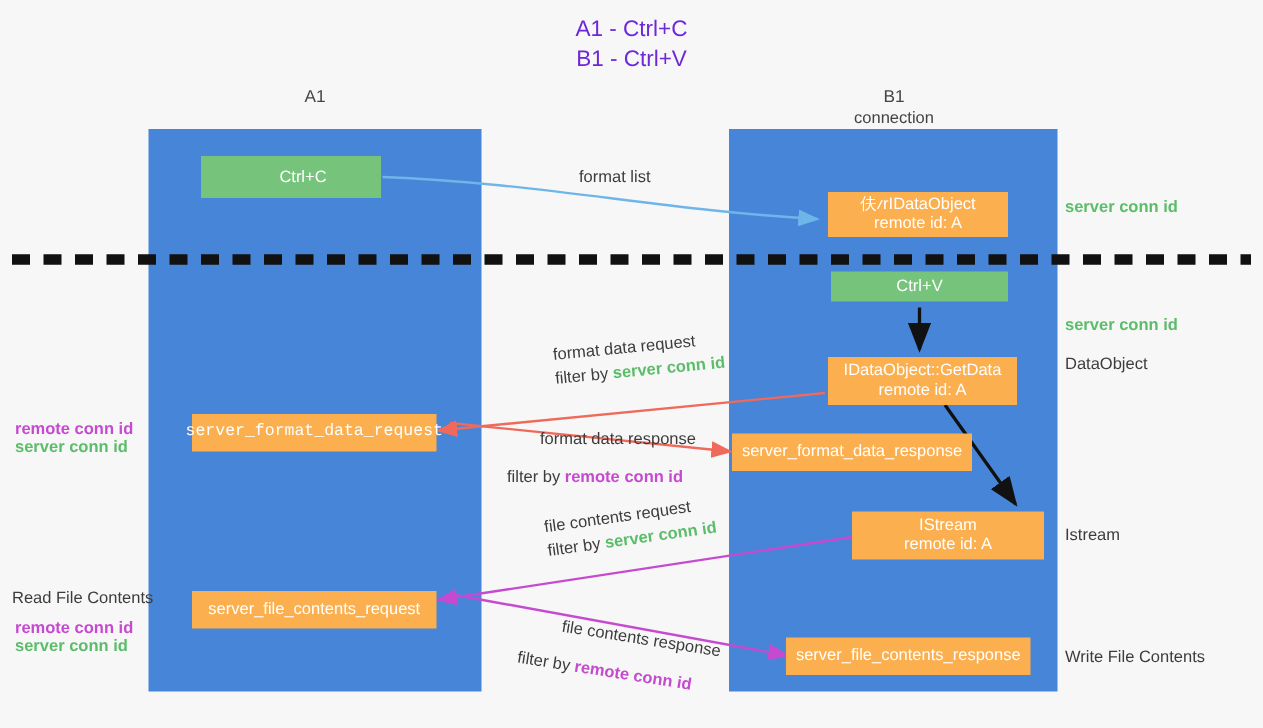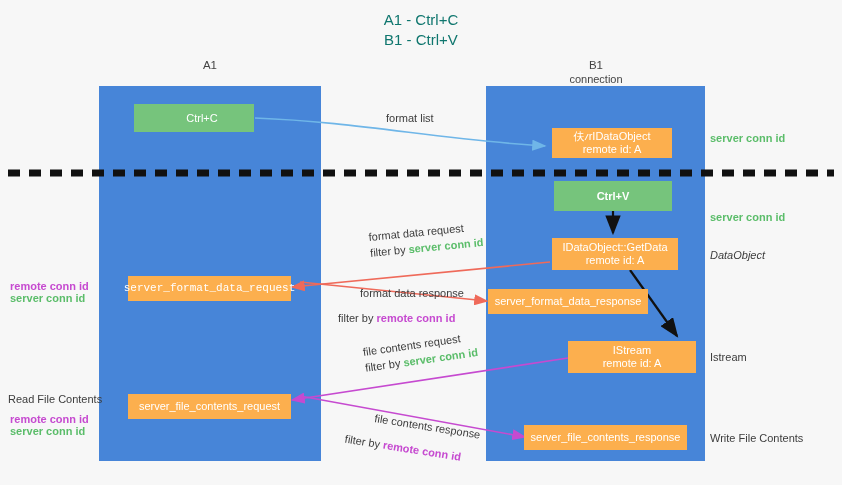--- a/index.html
+++ b/index.html
@@ -21,21 +21,21 @@
   }
 
   
   #title {
     position: absolute;
     left: 0; right: 0;
     top: 10px;
     text-align: center;
     font-size: 15px;
     line-height: 20px;
-    color: #0f766e;
+    color: #6d28d9;
     white-space: pre;
   }
 
   
   .lane-header {
     position: absolute;
     text-align: center;
     font-size: 11.5px;
     line-height: 14px;
     color: #444;
@@ -147,21 +147,21 @@
 
   <div class="node green" style="left:134px; top:104px; width:120px; height:28px;padding-left:20px;">
     <span>Ctrl+C</span>
   </div>
 
   <div class="node orange" style="left:552px; top:128px; width:120px; height:30px;">
     <span>伕ⳇrIDataObject</span>
     <span>remote id: A</span>
   </div>
 
-  <div class="node green" style="left:554px; top:181px; width:118px; height:30px;font-weight:bold;">
+  <div class="node green" style="left:554px; top:181px; width:118px; height:20px;">
     <span>Ctrl+V</span>
   </div>
 
   <div class="node orange" style="left:552px; top:238px; width:126px; height:32px;">
     <span>IDataObject::GetData</span>
     <span>remote id: A</span>
   </div>
 
   <div class="node orange" style="left:568px; top:341px; width:128px; height:32px;">
     <span>IStream</span>
@@ -209,21 +209,21 @@
 
   <div class="rot-grp" style="left:350px; top:407px; transform: rotate(9deg); transform-origin: left top;">
     <div class="label" style="position:relative; left:26px; top:0;">file contents response</div>
     <div class="label" style="position:relative; left:0; top:11px;">
       <span class="plain-txt">filter by </span><span class="purple-txt">remote conn id</span>
     </div>
   </div>
 
   <div class="label green-txt" style="left:710px; top:131px;">server conn id</div>
   <div class="label green-txt" style="left:710px; top:210px;">server conn id</div>
-  <div class="label" style="left:710px; top:248px;font-style:italic;">DataObject</div>
+  <div class="label" style="left:710px; top:236px;">DataObject</div>
   <div class="label" style="left:710px; top:350px;">Istream</div>
   <div class="label" style="left:710px; top:431px;">Write File Contents</div>
 
   <div class="label purple-txt" style="left:10px; top:279px;">remote conn id</div>
   <div class="label green-txt" style="left:10px; top:291px;">server conn id</div>
 
   <div class="label" style="left:8px; top:392px;">Read File Contents</div>
   <div class="label purple-txt" style="left:10px; top:412px;">remote conn id</div>
   <div class="label green-txt" style="left:10px; top:424px;">server conn id</div>
 

